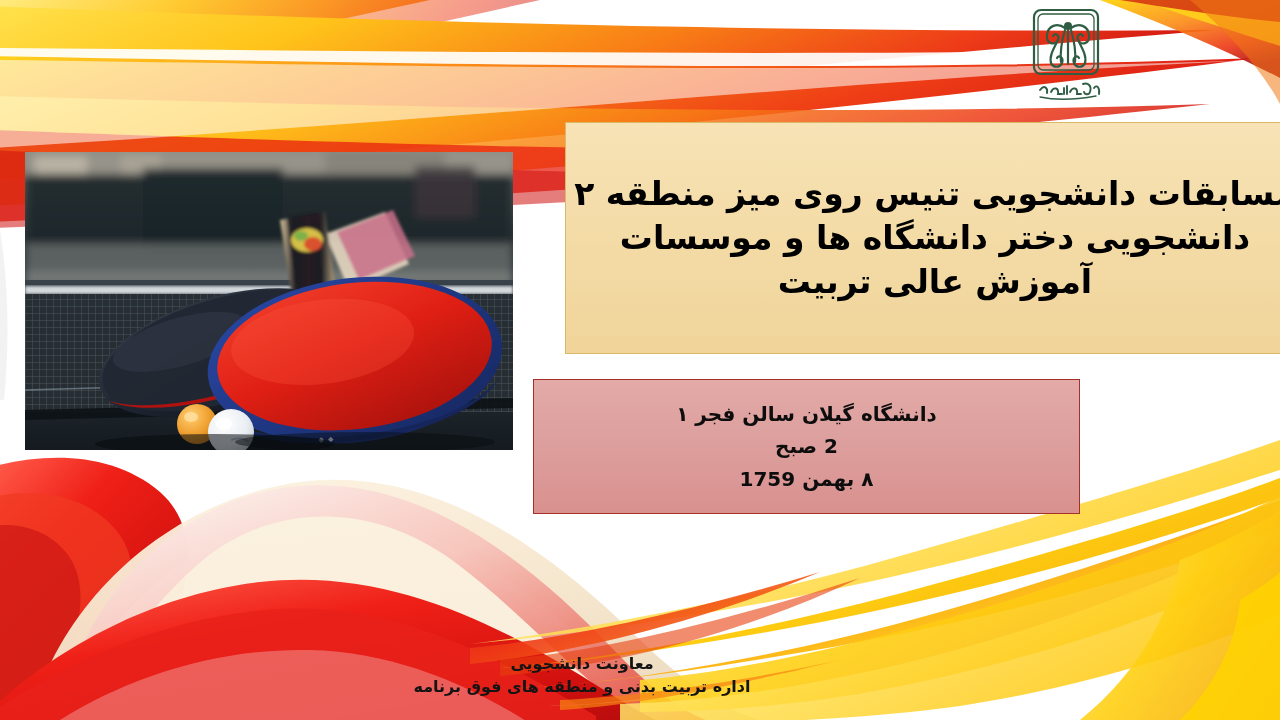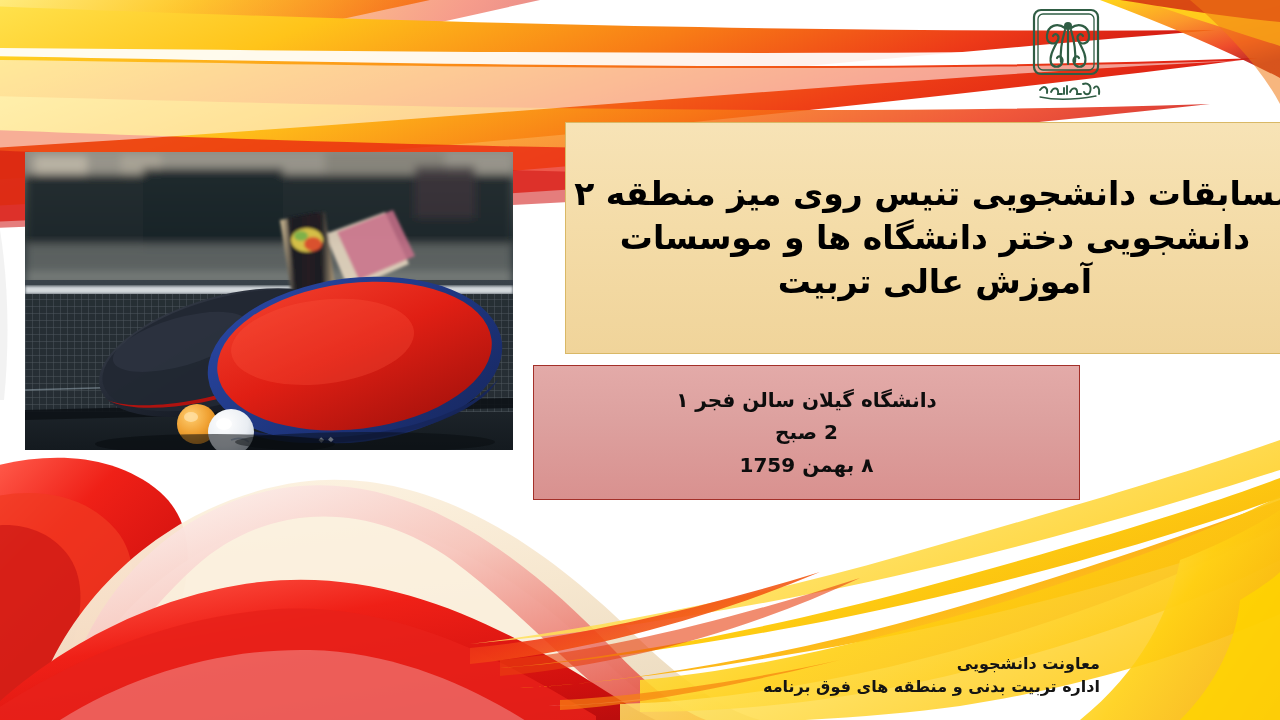--- a/index.html
+++ b/index.html
@@ -31,41 +31,41 @@
   }
   #title-text{
     direction:rtl;text-align:center;color:#000000;
     font-weight:bold;font-size:33px;line-height:1.33;
     padding:0 14px;letter-spacing:-0.2px;
   }
   #title-text .tline{display:block;white-space:nowrap;}
 
   
   #venue-card{
-    position:absolute;left:533px;top:365px;width:547px;height:135px;
+    position:absolute;left:533px;top:379px;width:547px;height:135px;
     background:linear-gradient(180deg,#e3aaa8 0%,#dda19f 40%,#d9918f 100%);
     border:1.5px solid #a33029;
     box-sizing:border-box;
     display:flex;flex-direction:column;align-items:center;justify-content:center;
   }
   #venue-text{
     direction:rtl;text-align:center;color:#0d0d0d;
     font-weight:bold;font-size:20px;line-height:1.62;
   }
   #venue-text .vline{display:block;white-space:nowrap;}
 
   
   #logo{position:absolute;left:1018px;top:4px;width:100px;height:104px;}
   #logo svg{display:block;width:100px;height:104px;}
 
   
   #footer{
     position:absolute;left:0;top:652px;width:1100px;
-    direction:rtl;text-align:right;color:#141414;
-    font-weight:bold;font-size:16px;line-height:1.45;
+    direction:rtl;text-align:center;color:#141414;
+    font-weight:bold;font-size:16px;line-height:1.45;padding-left:32px;
   }
   #footer .fline{display:block;white-space:nowrap;}
 </style>
 </head>
 <body>
 
 <div id="poster">
 
   <div class="bg-layer">
     <svg viewBox="0 0 1280 720" xmlns="http://www.w3.org/2000/svg" preserveAspectRatio="none">

